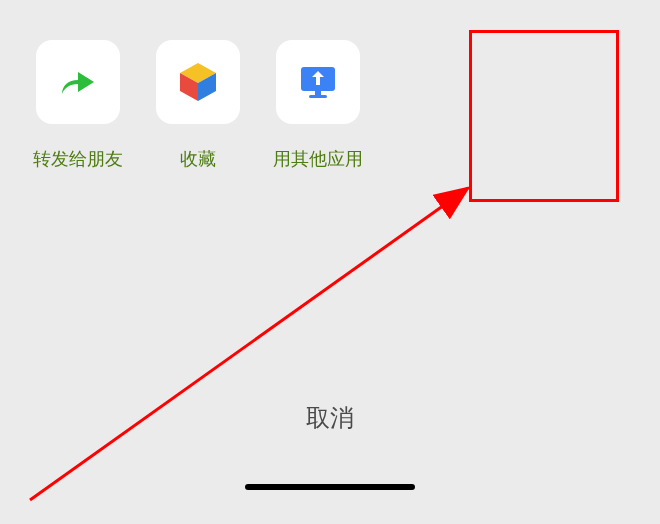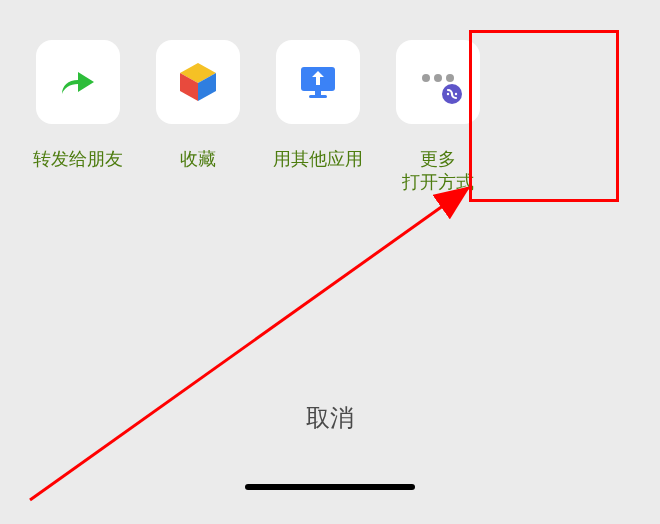--- a/index.html
+++ b/index.html
@@ -112,35 +112,20 @@
         <rect x="8" y="10" width="34" height="24" rx="3" fill="#3b82f6"></rect>
         <rect x="22" y="34" width="6" height="4" fill="#3b82f6"></rect>
         <rect x="16" y="38" width="18" height="3" rx="1.5" fill="#3b82f6"></rect>
         <path d="M25 14 L31 20 L27 20 L27 28 L23 28 L23 20 L19 20 Z" fill="#ffffff"></path>
       </svg>
     </div>
     <div class="label">用其他应用</div>
   </div>
 
 
-  <div class="cell">
-    <div class="icon-tile">
-      <svg width="56" height="56" viewBox="0 0 56 56">
-        <circle cx="16" cy="24" r="4" fill="#9e9e9e"></circle>
-        <circle cx="28" cy="24" r="4" fill="#9e9e9e"></circle>
-        <circle cx="40" cy="24" r="4" fill="#9e9e9e"></circle>
-        <circle cx="42" cy="40" r="10" fill="#5e55c9"></circle>
-        <path d="M38 36 a4 4 0 0 1 4 4 M46 44 a4 4 0 0 1 -4 -4" stroke="#fff" stroke-width="2.2" fill="none" stroke-linecap="round"></path>
-        <circle cx="38" cy="40" r="1.2" fill="#fff"></circle>
-        <circle cx="46" cy="40" r="1.2" fill="#fff"></circle>
-      </svg>
-    </div>
-    <div class="label">更多
-打开方式</div>
-  </div>
 
 
 </div>
 
 <div class="cancel-row">
   <button class="cancel">取消</button>
 </div>
 
 <div class="home-indicator"></div>
 

